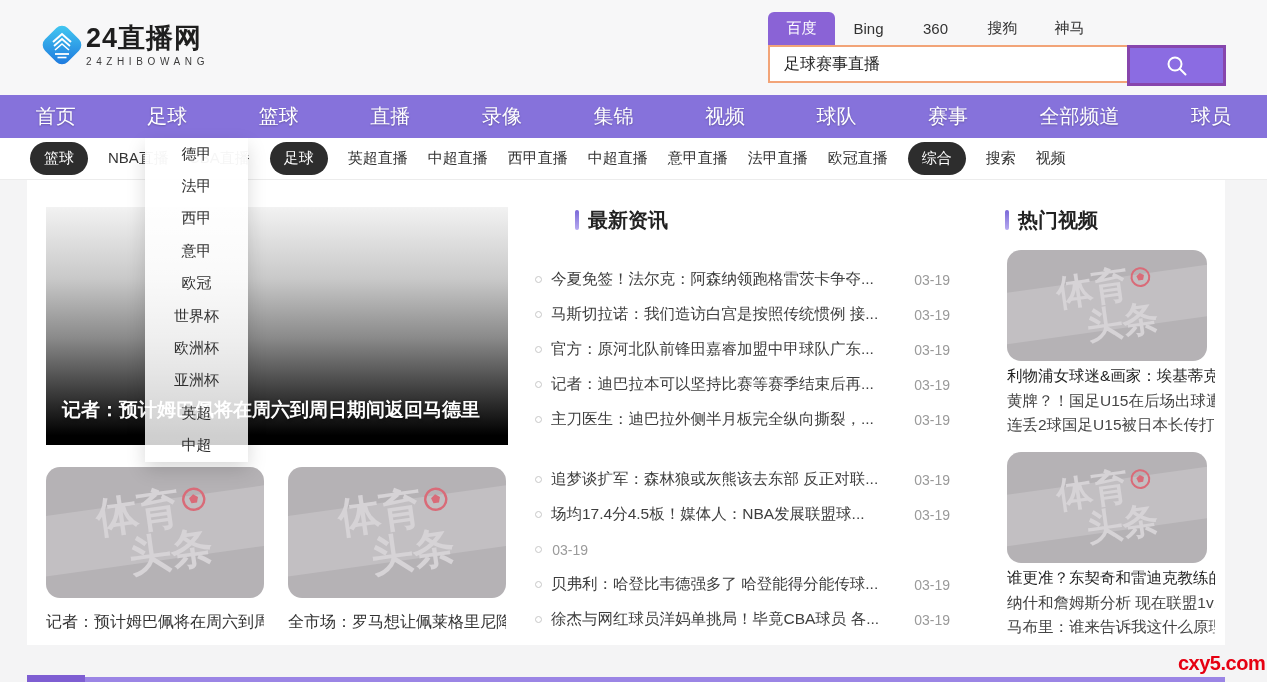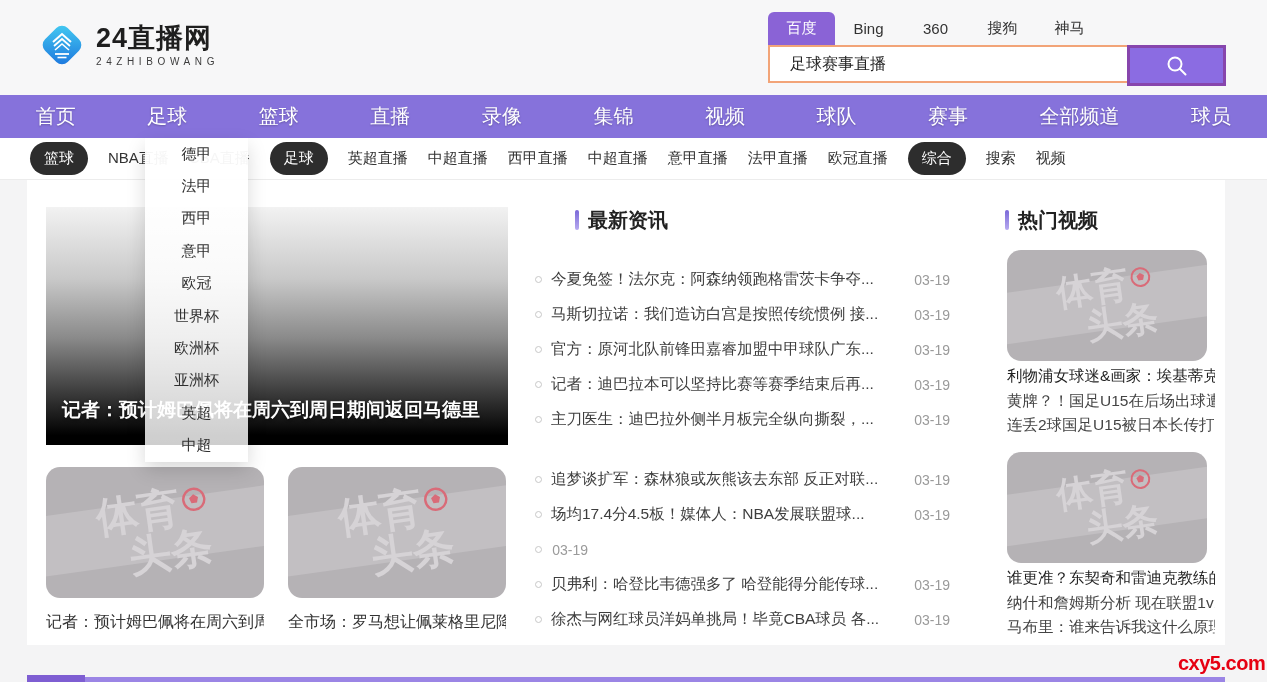--- a/index.html
+++ b/index.html
@@ -3,32 +3,32 @@
 <meta charset="utf-8">
 <style>
   * { margin:0; padding:0; box-sizing:border-box; }
   html,body { width:1267px; height:682px; }
   body { font-family:"Liberation Sans","DejaVu Sans",sans-serif; background:#f4f4f5; }
   .page { position:relative; width:1267px; height:682px; overflow:hidden; background:#f4f4f5; }
 
   
   .header { position:absolute; left:0; top:0; width:1267px; height:95px; background:#f7f7f8; }
   .logo { position:absolute; left:38px; top:21px; display:flex; align-items:center; }
-  .logo-text { margin-left:10px; }
+  .logo-text { }
   .logo-title { font-size:27px; font-weight:bold; color:#1e1e1e; letter-spacing:1px; line-height:30px; }
   .logo-sub { font-size:10px; color:#3c3c3c; letter-spacing:4.6px; margin-top:3px; }
 
   .search-wrap { position:absolute; left:768px; top:12px; width:458px; }
   .engine-tabs { display:flex; height:33px; }
   .engine-tab { width:67px; display:flex; align-items:center; justify-content:center;
                 font-size:15px; color:#333; cursor:pointer; }
   .engine-tab.active { background:#8a63d6; color:#fff; border-radius:6px 6px 0 0; }
   .search-box { position:relative; width:458px; height:38px; background:#fff; border:2px solid #f2a478; }
   .search-input { position:absolute; left:0; top:0; width:352px; height:34px; border:none; outline:none;
-                  padding-left:20px; font-size:16px; color:#222; font-family:inherit; background:transparent; }
+                  padding-left:14px; font-size:16px; color:#222; font-family:inherit; background:transparent; }
   .search-btn { position:absolute; right:-2px; top:-2px; width:99px; height:41px; background:#8b6ce2;
                 border:3px solid #8746ad; display:flex; align-items:center; justify-content:center; cursor:pointer; }
 
   
   .navbar { position:absolute; left:0; top:95px; width:1267px; height:43px; background:#8672db;
             display:flex; align-items:center; justify-content:space-around;text-align:right; }
   .nav-item { color:#fff; font-size:20px; text-shadow:0 1px 2px rgba(0,0,0,0.25); cursor:pointer; padding:0 8px; white-space:nowrap; }
 
   
   .subnav { position:absolute; left:0; top:138px; width:1267px; height:42px; background:#fff;

